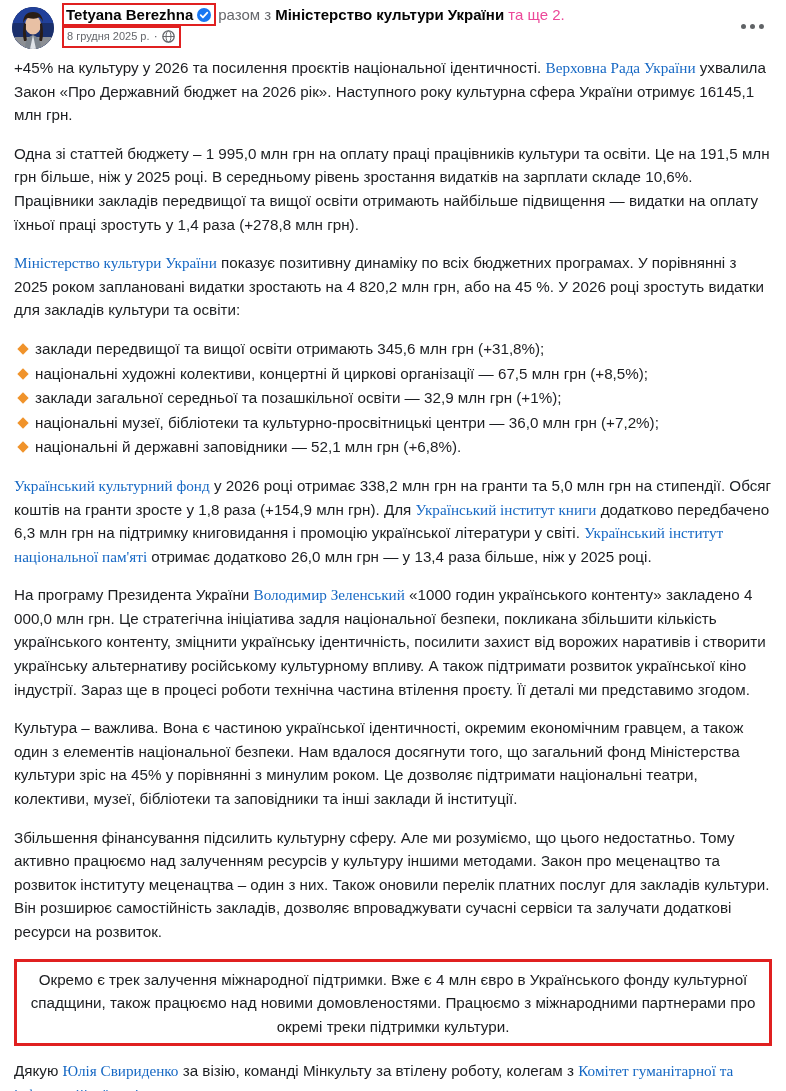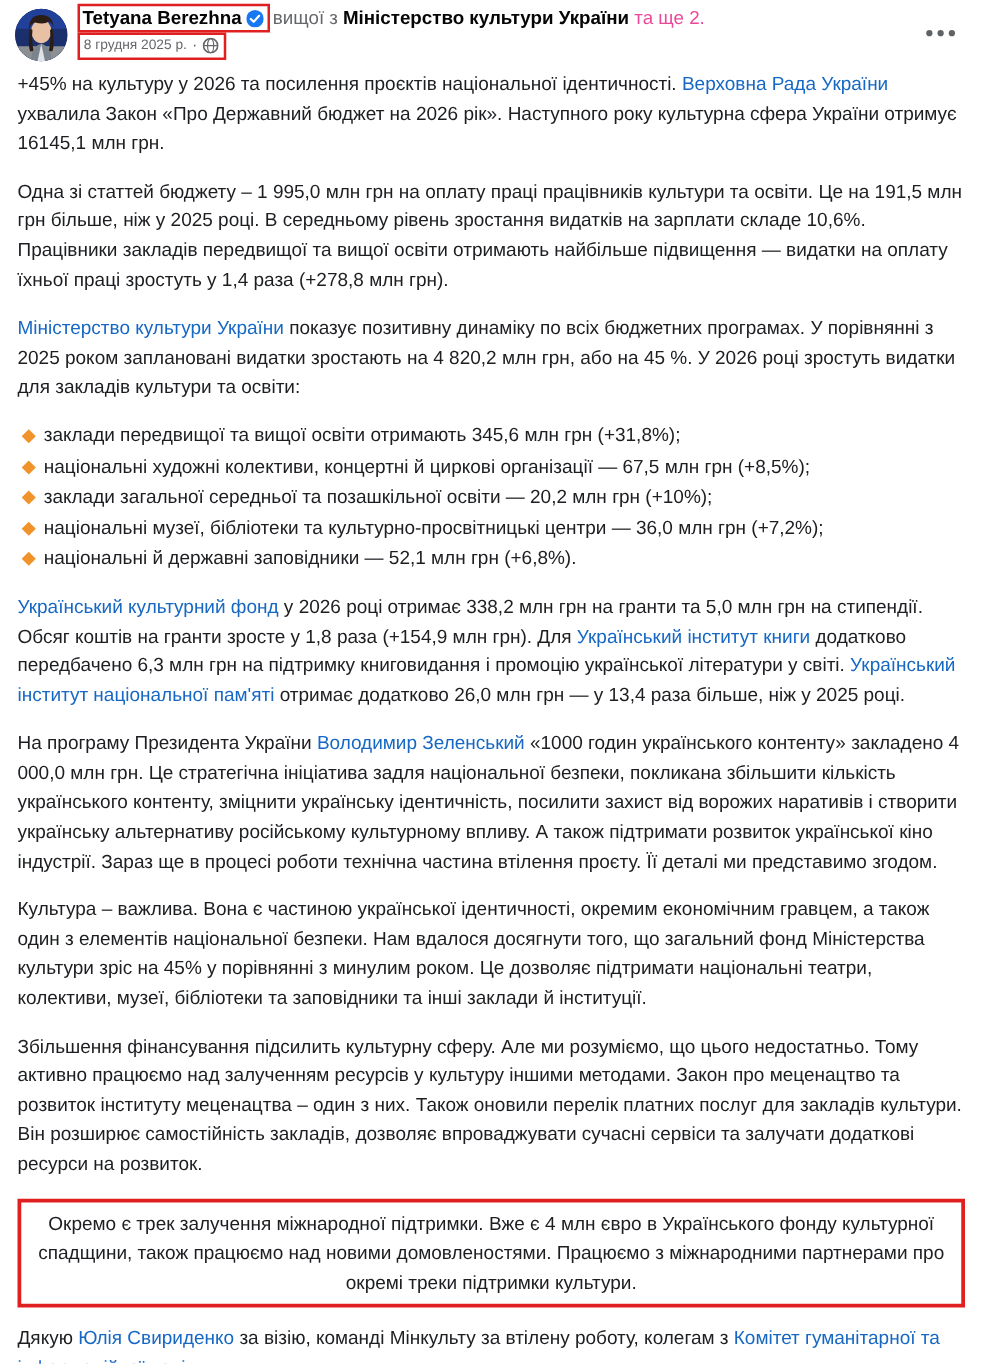--- a/index.html
+++ b/index.html
@@ -140,20 +140,21 @@
     line-height: 23.6px;
     color: #1c1e21;
   }
   .post-body p {
     margin: 0 0 15px 0;
   }
   a.fblink {
     color: #1668c4;
     text-decoration: none;
     font-weight: normal;
+    font-family: Liberation Serif, serif;
   }
   .bullets {
     margin: 0 0 15px 0;
     padding: 0;
     list-style: none;
   }
   .bullets li {
     position: relative;
     padding-left: 21px;
     margin-bottom: 1px;
@@ -211,21 +212,21 @@
       <div class="byline">
         <span class="author-wrap">
           <span class="author-name">Tetyana Berezhna</span>
           <span class="verified">
             <svg viewBox="0 0 16 16" xmlns="http://www.w3.org/2000/svg">
               <circle cx="8" cy="8" r="8" fill="#1877f2"></circle>
               <path d="M4.2 8.2 L6.8 10.8 L11.8 5.3" stroke="#ffffff" stroke-width="2" fill="none" stroke-linecap="round" stroke-linejoin="round"></path>
             </svg>
           </span>
         </span>
-        <span class="plain">вищої з</span>
+        <span class="plain">разом з</span>
         <span class="strong">Міністерство культури України</span>
         <span class="tail">&nbsp;</span>
         <span class="plain" style="margin:0 0 0 0;">
           <span style="color:#ec4899;">та ще 2.</span>
         </span>
       </div>
 
       <div class="meta-row">
         <span class="meta-wrap">
           <span class="timestamp">8 грудня 2025 р.</span>
@@ -261,21 +262,21 @@
       <li>
         <span class="diamond"></span>
         <span>заклади передвищої та вищої освіти отримають 345,6 млн грн (+31,8%);</span>
       </li>
       <li>
         <span class="diamond"></span>
         <span>національні художні колективи, концертні й циркові організації — 67,5 млн грн (+8,5%);</span>
       </li>
       <li>
         <span class="diamond"></span>
-        <span>заклади загальної середньої та позашкільної освіти — 20,2 млн грн (+10%);</span>
+        <span>заклади загальної середньої та позашкільної освіти — 32,9 млн грн (+1%);</span>
       </li>
       <li>
         <span class="diamond"></span>
         <span>національні музеї, бібліотеки та культурно-просвітницькі центри — 36,0 млн грн (+7,2%);</span>
       </li>
       <li>
         <span class="diamond"></span>
         <span>національні й державні заповідники — 52,1 млн грн (+6,8%).</span>
       </li>
     </ul>

